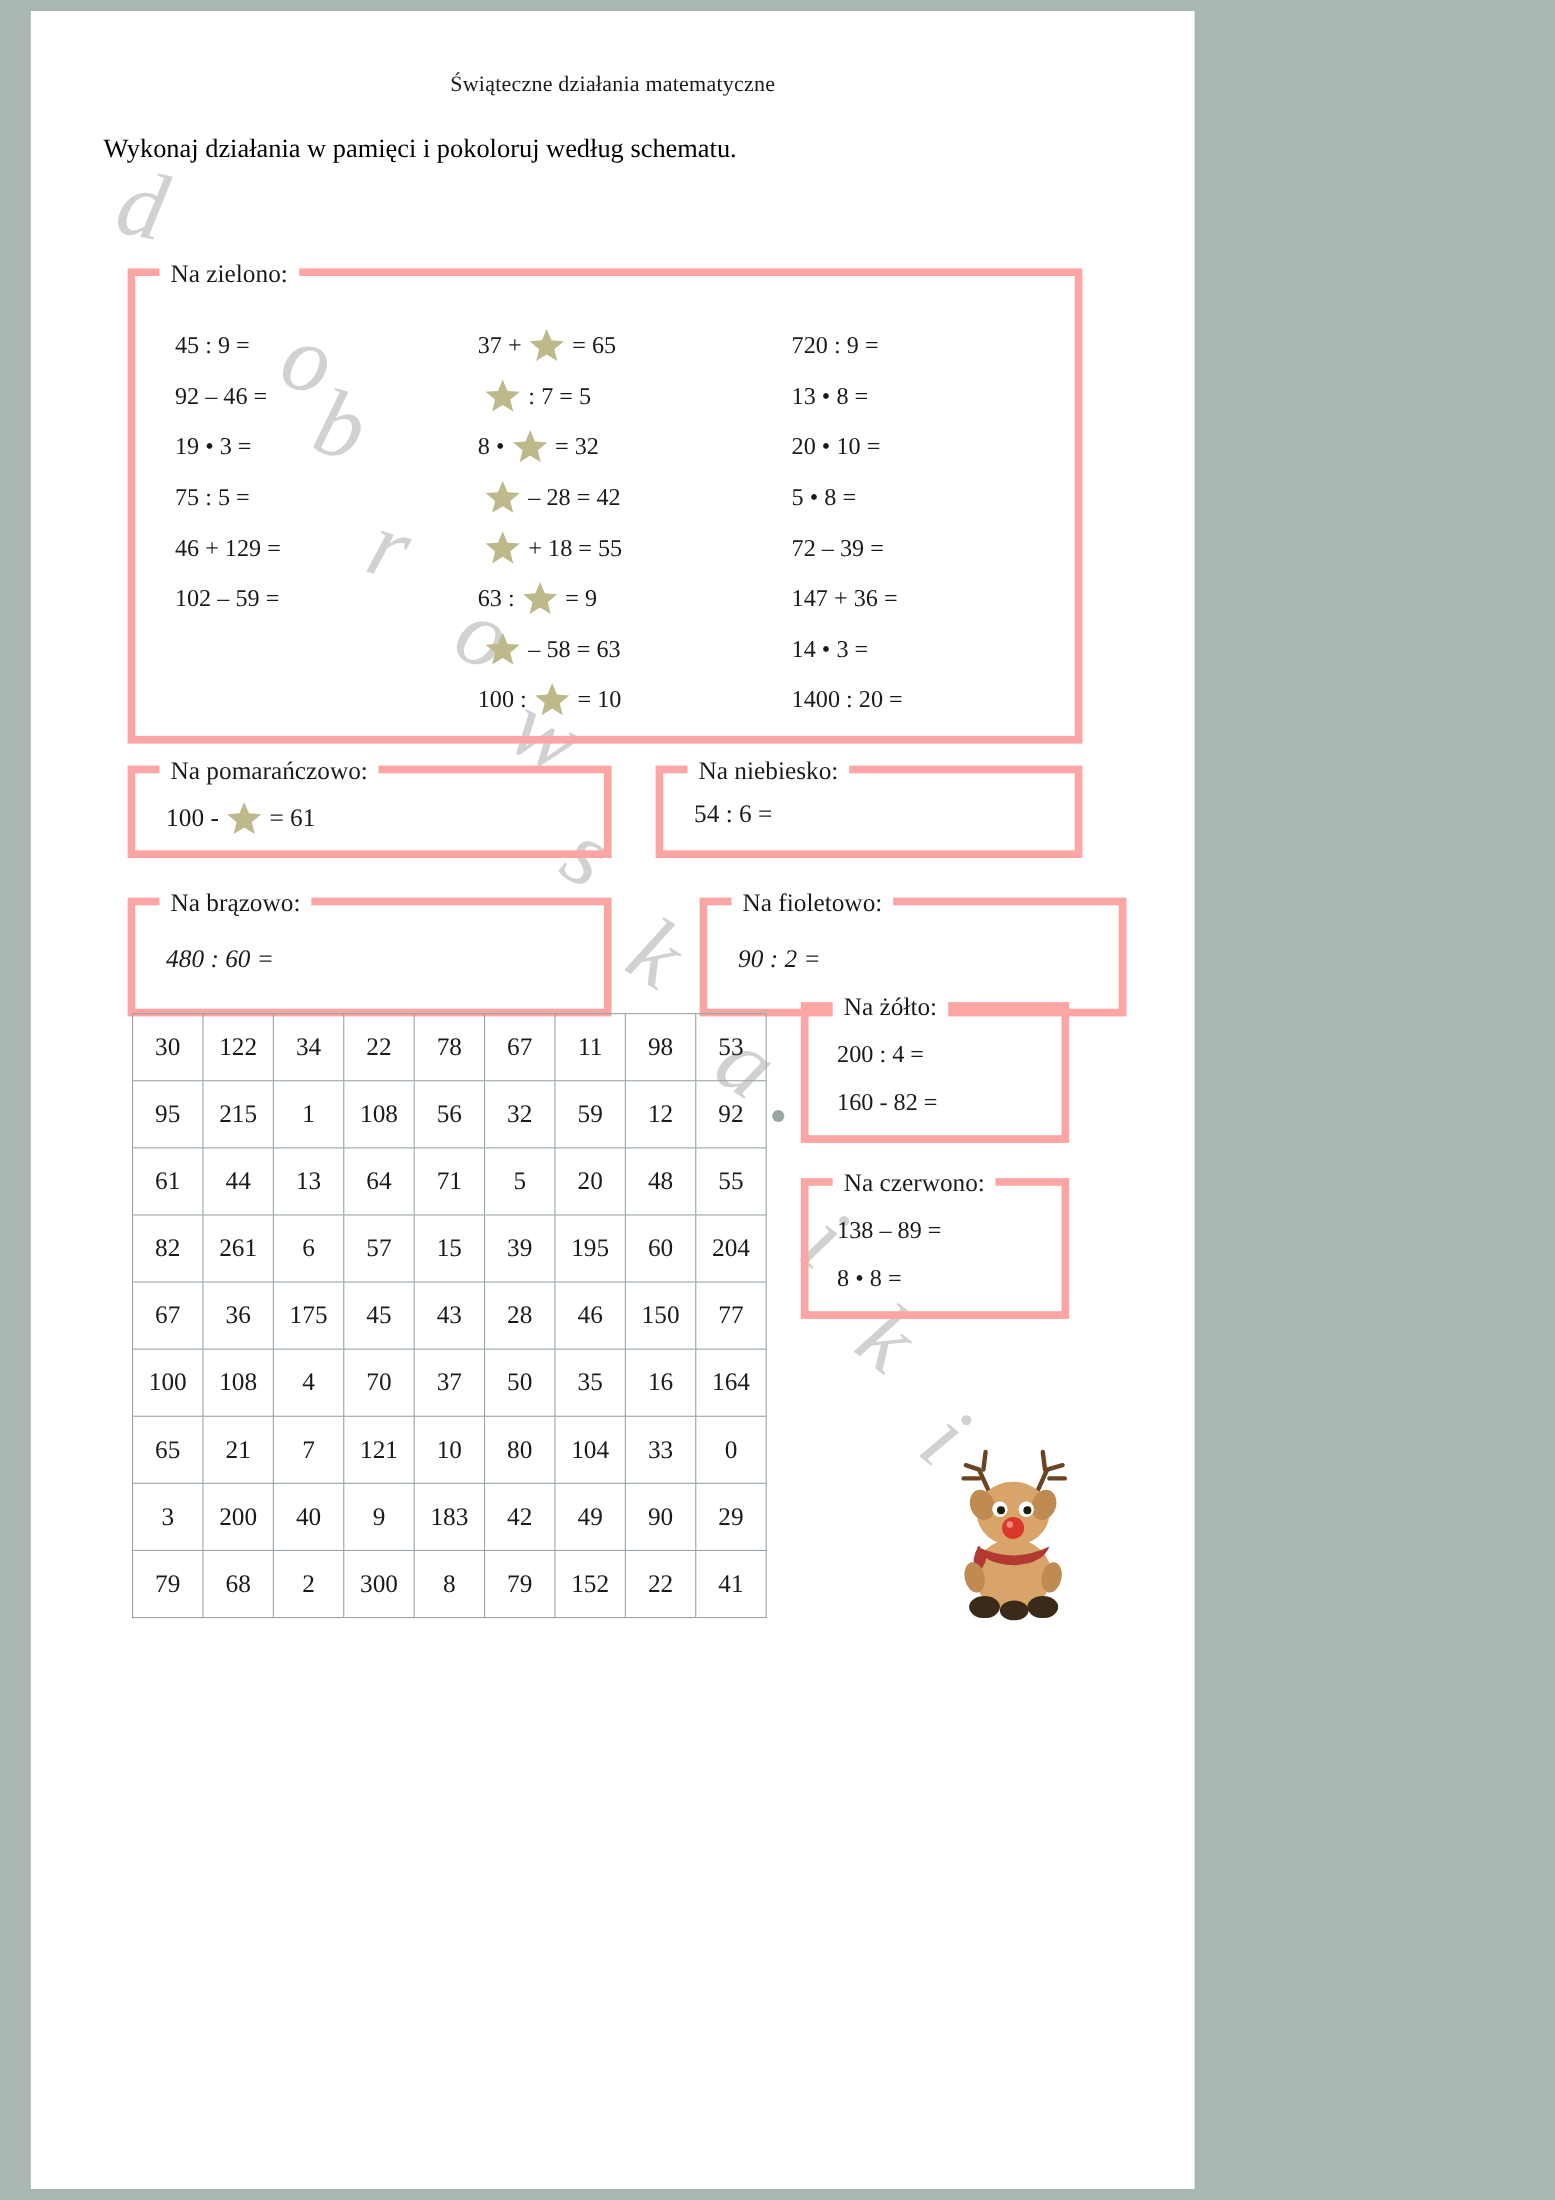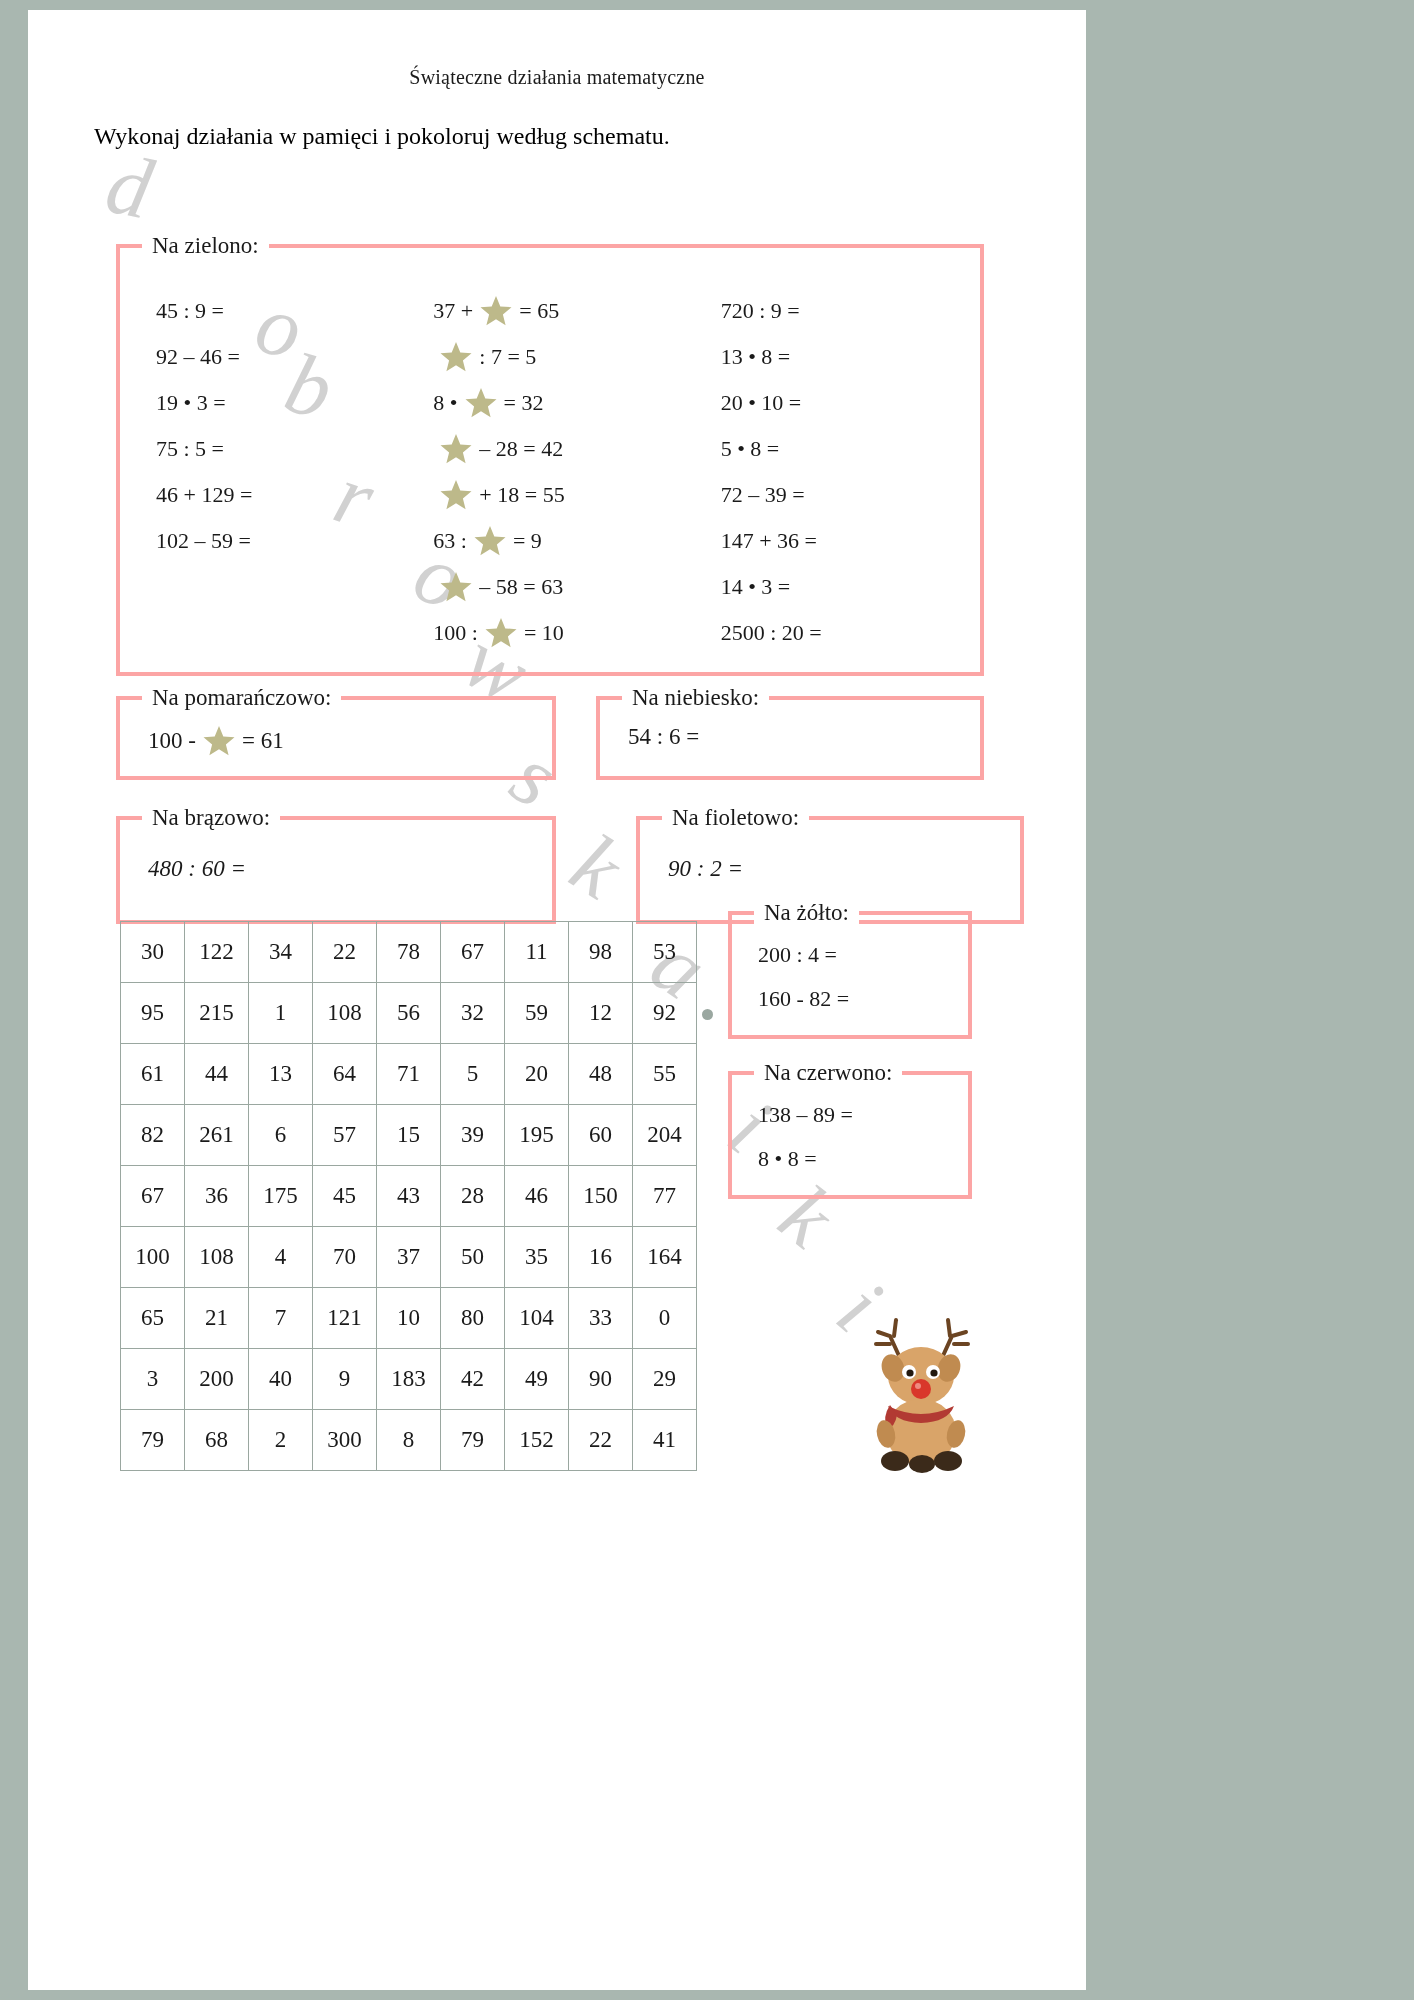--- a/index.html
+++ b/index.html
@@ -38,21 +38,21 @@
   .subtitle {
     font-size: 24px;
     color: #000000;
     margin-top: 34px;
     margin-left: 66px;
   }
 
   
   .box {
     position: absolute;
-    border: 4px solid #fca5a5;
+    border: 7px solid #fca5a5;
     box-sizing: border-box;
   }
   .box-legend {
     position: absolute;
     top: -15px;
     left: 22px;
     background: #ffffff;
     padding: 0 10px;
     font-size: 23px;
     color: #1a1a1a;
@@ -292,21 +292,21 @@
         </div>
 
         <div class="col c3">
           <div class="eq">720 : 9 =</div>
           <div class="eq">13 • 8 =</div>
           <div class="eq">20 • 10 =</div>
           <div class="eq">5 • 8 =</div>
           <div class="eq">72 – 39 =</div>
           <div class="eq">147 + 36 =</div>
           <div class="eq">14 • 3 =</div>
-          <div class="eq">2500 : 20 =</div>
+          <div class="eq">1400 : 20 =</div>
         </div>
       </div>
     </div>
 
     <div class="box" id="orange-box">
       <span class="box-legend">Na pomarańczowo:</span>
       <div class="eqline">
         <span>100 -</span>
         <span class="star">
             <svg width="34" height="34" viewBox="0 0 34 34">

